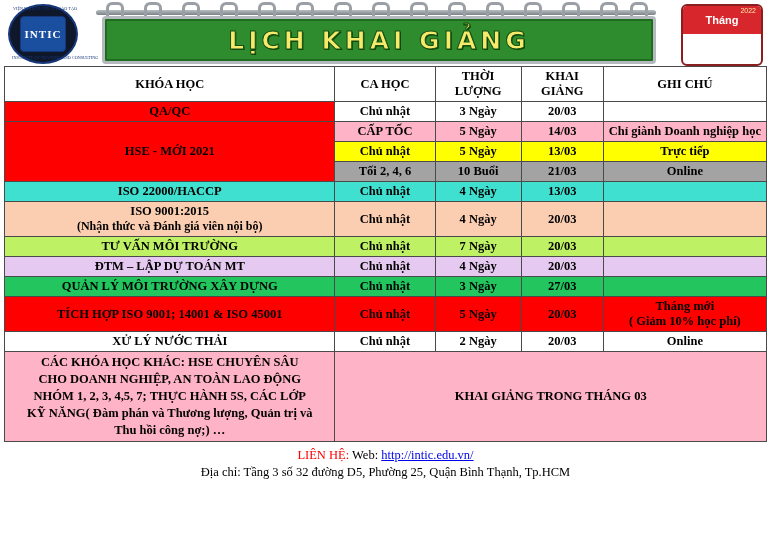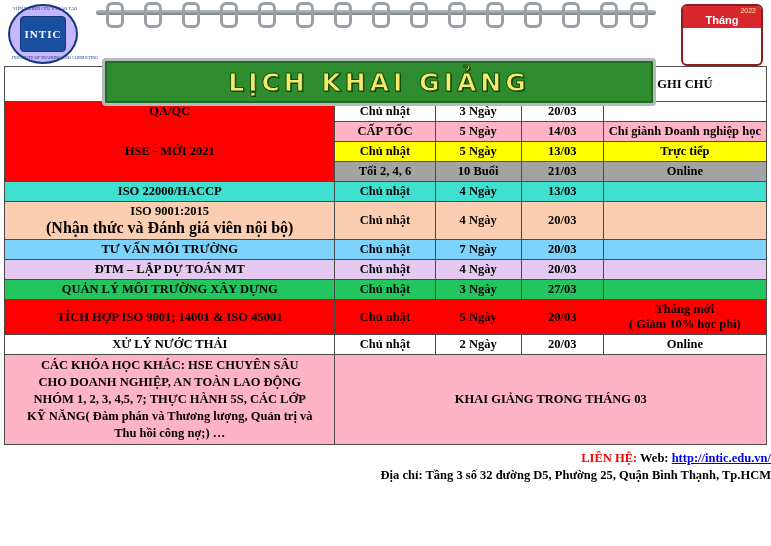--- a/index.html
+++ b/index.html
@@ -12,21 +12,21 @@
   }
   
   .header{
     position:relative;height:66px;
   }
   .logo{
     position:absolute;left:6px;top:4px;width:72px;height:58px;
   }
   .logo .circle{
     position:absolute;left:2px;top:0;width:66px;height:56px;border-radius:50%;
-    background:#c4b5fd;border:2px solid #17377a;
+    background:#0f172a;border:2px solid #17377a;
     display:flex;align-items:center;justify-content:center;
   }
   .logo .inner{
     width:44px;height:34px;border:1px solid #17377a;border-radius:4px;
     background:#1a4fa0;color:#ffffff;font-size:11px;font-weight:bold;
     display:flex;align-items:center;justify-content:center;letter-spacing:1px;
   }
   .logo .ring-text{
     position:absolute;left:0;top:0;width:70px;height:58px;
     font-size:4.2px;color:#17377a;
@@ -47,42 +47,42 @@
     position:absolute;left:10px;top:0;width:540px;height:22px;
   }
   .banner .rings i{
     position:absolute;top:0;width:12px;height:20px;border:3px solid #9ba0a6;
     border-radius:6px;background:transparent;
   }
   .banner .plate{
     position:absolute;left:6px;top:14px;width:548px;height:42px;
     background:#2e8b2e;border:3px solid #b3b9bd;border-radius:4px;
     box-shadow:inset 0 0 0 2px #1f6b1f;
-    display:flex;align-items:center;justify-content:center;margin-top:42px;
+    display:flex;align-items:center;justify-content:center;
   }
   .banner .plate span{
     font-family:"DejaVu Sans", sans-serif;
     font-size:25px;font-weight:bold;letter-spacing:4px;
     color:#f6e96b;
     -webkit-text-stroke:1px #14510f;
     text-shadow:1px 1px 0 #0d3d0a;
   }
 
   
   .calendar{
     position:absolute;right:8px;top:4px;width:78px;height:58px;
     border:2px solid #8b1f1f;border-radius:6px;background:#ffffff;overflow:hidden;
   }
   .calendar .cal-year{
     background:#d7262c;color:#ffe9a8;font-size:7px;text-align:right;
     padding:1px 5px 0 0;font-family:"Liberation Sans",sans-serif;
   }
   .calendar .cal-top{
     background:#d7262c;color:#ffffff;font-size:11px;font-weight:bold;
-    text-align:center;font-family:"Liberation Sans",sans-serif;padding-bottom:2px;
+    text-align:center;font-family:"Liberation Sans",sans-serif;padding-bottom:8px;
   }
   .calendar .cal-num{
     font-size:27px;font-weight:bold;text-align:center;color:#333333;
     font-family:"Liberation Sans",sans-serif;line-height:30px;
   }
 
   
   table.sched{
     border-collapse:collapse;
     width:763px;
@@ -99,46 +99,46 @@
     color:#000000;
     font-family:"Liberation Serif", serif;
   }
   .c1{width:330px;}
   .c2{width:100px;}
   .c3{width:86px;}
   .c4{width:82px;}
   .c5{width:163px;}
 
   thead td{ background:#ffffff; font-size:13.5px; padding:6px 2px;}
-  .small{font-size:16px;text-align:center;}
+  .small{font-size:12px;text-align:center;}
   .red-bg{background:#ff0000;}
   .pink-bg{background:#ffb3c6;}
   .yellow-bg{background:#ffff00;}
   .lightyellow-bg{background:#a3a3a3;}
   .cyan-bg{background:#40e0d0;}
   .peach-bg{background:#fbceb1;}
-  .magenta-bg{background:#7dd3fc;margin-left:40px;}
+  .magenta-bg{background:#bef264;margin-left:40px;}
   .lilac-bg{background:#e6c9f0;}
   .green-bg{background:#22c55e;}
   .white-bg{background:#ffffff;}
   .txt-red{color:#ff0000;}
   .txt-green{color:#00a000;}
   .txt-white{color:#ffffff;}
 
   .note-cell{
     background:#ffb3c6;color:#1a1ad6;font-size:12.5px;line-height:17px;
     padding:4px 6px;
   }
   .note-right{
     background:#ffb3c6;color:#ff00ff;font-size:14px;font-weight:bold;
   }
 
   
   .footer{
-    text-align:right;margin-top:5px;font-size:12.5px;font-weight:bold;
+    text-align:center;margin-top:5px;font-size:12.5px;font-weight:normal;
     line-height:17px;font-family:"Liberation Serif", serif;
   }
   .footer .lbl-red{color:#ff0000;}
   .footer a{color:#0000ee;text-decoration:underline;}
   .footer .line2 a{color:#d40000;}
 </style>
 </head>
 <body>
 
 <div class="header">

